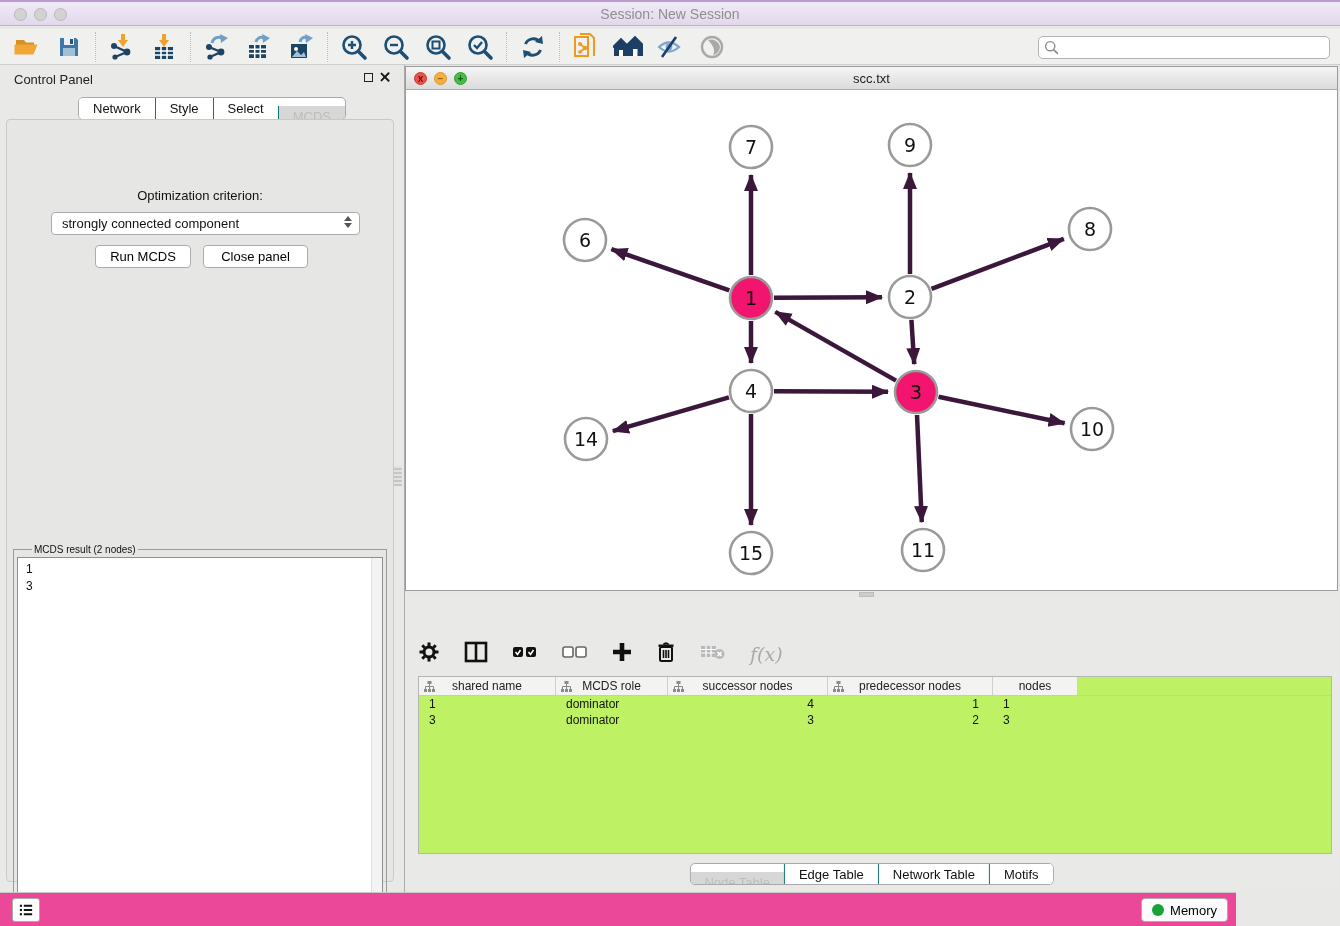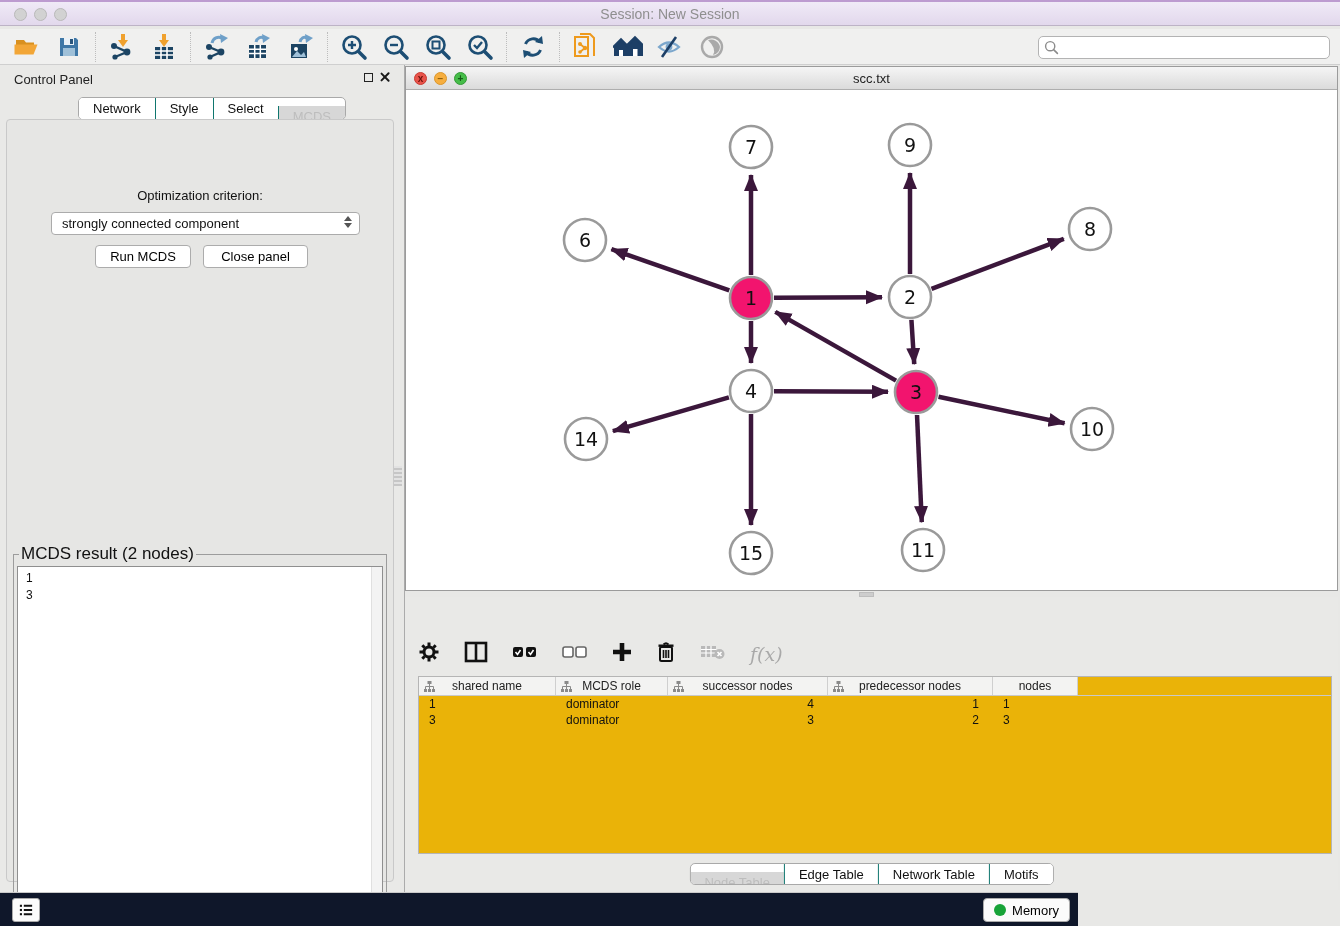--- a/index.html
+++ b/index.html
@@ -44,21 +44,21 @@
   .opt-label{position:absolute;left:0;right:0;top:68px;text-align:center;font-size:13px;}
   .dropdown{position:absolute;left:44px;top:92px;width:309px;height:23px;background:#fff;border:1px solid #ABABAB;
     border-radius:4px;font-size:13px;display:flex;align-items:center;padding-left:10px;cursor:pointer;}
   .dd-stepper{position:absolute;right:7px;top:3px;display:flex;flex-direction:column;gap:2px;}
   .dd-up{width:0;height:0;border-left:4px solid transparent;border-right:4px solid transparent;border-bottom:5px solid #555;}
   .dd-down{width:0;height:0;border-left:4px solid transparent;border-right:4px solid transparent;border-top:5px solid #555;}
   .btn{position:absolute;height:23px;background:#fff;border:1px solid #ACACAC;border-radius:4px;
     font-size:13px;font-family:inherit;cursor:pointer;padding:0 14px;}
   .mcds-fieldset{position:absolute;left:6px;top:424px;width:374px;height:377px;border:1px solid #9C9C9C;
     margin:0;padding:2px 3px 3px 3px;}
-  .mcds-fieldset legend{font-size:17px;padding:0 2px;margin-left:2px;}
+  .mcds-fieldset legend{font-size:10px;padding:0 2px;margin-left:15px;}
   .result-box{position:relative;width:100%;height:100%;background:#fff;border:1px solid #8F8F8F;
     font-size:12px;padding:3px 0 0 8px;overflow:hidden;}
   .result-line{line-height:17px;}
   .result-scroll{position:absolute;right:0;top:0;bottom:0;width:11px;background:#F3F3F3;border-left:1px solid #E0E0E0;}
 
   .v-splitter{position:absolute;left:400px;top:65px;width:5px;height:827px;background:#E8E8E6;border-right:1px solid #ABABAB;cursor:col-resize;}
   .v-handle{position:absolute;left:394px;top:466px;width:8px;height:20px;cursor:col-resize;
     background:repeating-linear-gradient(#E2E2E2 0 2px,#C6C6C6 2px 4px);}
 
   
@@ -73,31 +73,31 @@
   .nwl.green{background:#46BD49;border:1px solid #339A37;color:#145C17;}
   .nw-canvas{position:absolute;left:0;top:23px;}
 
   .h-handle{position:absolute;left:859px;top:592px;width:15px;height:5px;background:#CDCDCD;border:1px solid #BDBDBD;cursor:row-resize;}
 
   
   .table-panel{position:absolute;left:405px;top:597px;width:933px;height:293px;background:#E9E9E7;}
   .tp-toolbar{position:absolute;left:13px;top:30px;height:38px;display:flex;align-items:flex-end;gap:24px;}
   .tpi{background:none;border:none;padding:0;display:flex;align-items:center;justify-content:center;cursor:pointer;height:26px;}
   .fx-label{font-size:19px;font-family:"DejaVu Serif",serif;font-style:italic;color:#A9A9A9;}
-  .dtable{position:absolute;left:13px;top:79px;width:914px;height:178px;background:#eab308;border:1px solid #B5B5B5;}
+  .dtable{position:absolute;left:13px;top:79px;width:914px;height:178px;background:#bef264;border:1px solid #B5B5B5;}
   .thead{display:flex;height:19px;border-bottom:1px solid #C9C9C9;}
   .th{position:relative;background:#F3F3F2;border-right:1px solid #CFCFCF;display:flex;align-items:center;justify-content:center;
       font-size:12px;color:#222;}
   .th .att-icon{position:absolute;left:5px;top:4px;}
   .tr{display:flex;height:16px;}
   .td{font-size:12px;line-height:16px;white-space:nowrap;overflow:hidden;}
   .tp-tabbar{left:50%;transform:translateX(-50%);top:266px;height:22px;}
 
   
-  .statusbar{position:absolute;left:0;top:892px;width:1078px;height:34px;background:#0f172a;border-top:1px solid #C9C9C9;}
+  .statusbar{position:absolute;left:0;top:892px;width:1236px;height:34px;background:#ec4899;border-top:1px solid #C9C9C9;}
   .sb-left-btn{position:absolute;left:12px;top:5px;width:28px;height:24px;background:#FBFBFB;border:1px solid #ABABAB;
     border-radius:3px;display:flex;align-items:center;justify-content:center;cursor:pointer;}
   .memory-btn{position:absolute;right:8px;top:5px;height:24px;background:#FBFBFB;border:1px solid #ABABAB;border-radius:4px;
     display:flex;align-items:center;gap:6px;padding:0 10px;font-size:13px;font-family:inherit;cursor:pointer;}
   .mem-dot{width:12px;height:12px;border-radius:50%;background:#17A338;}
 </style>
 </head>
 <body>
 
 <div class="app">

